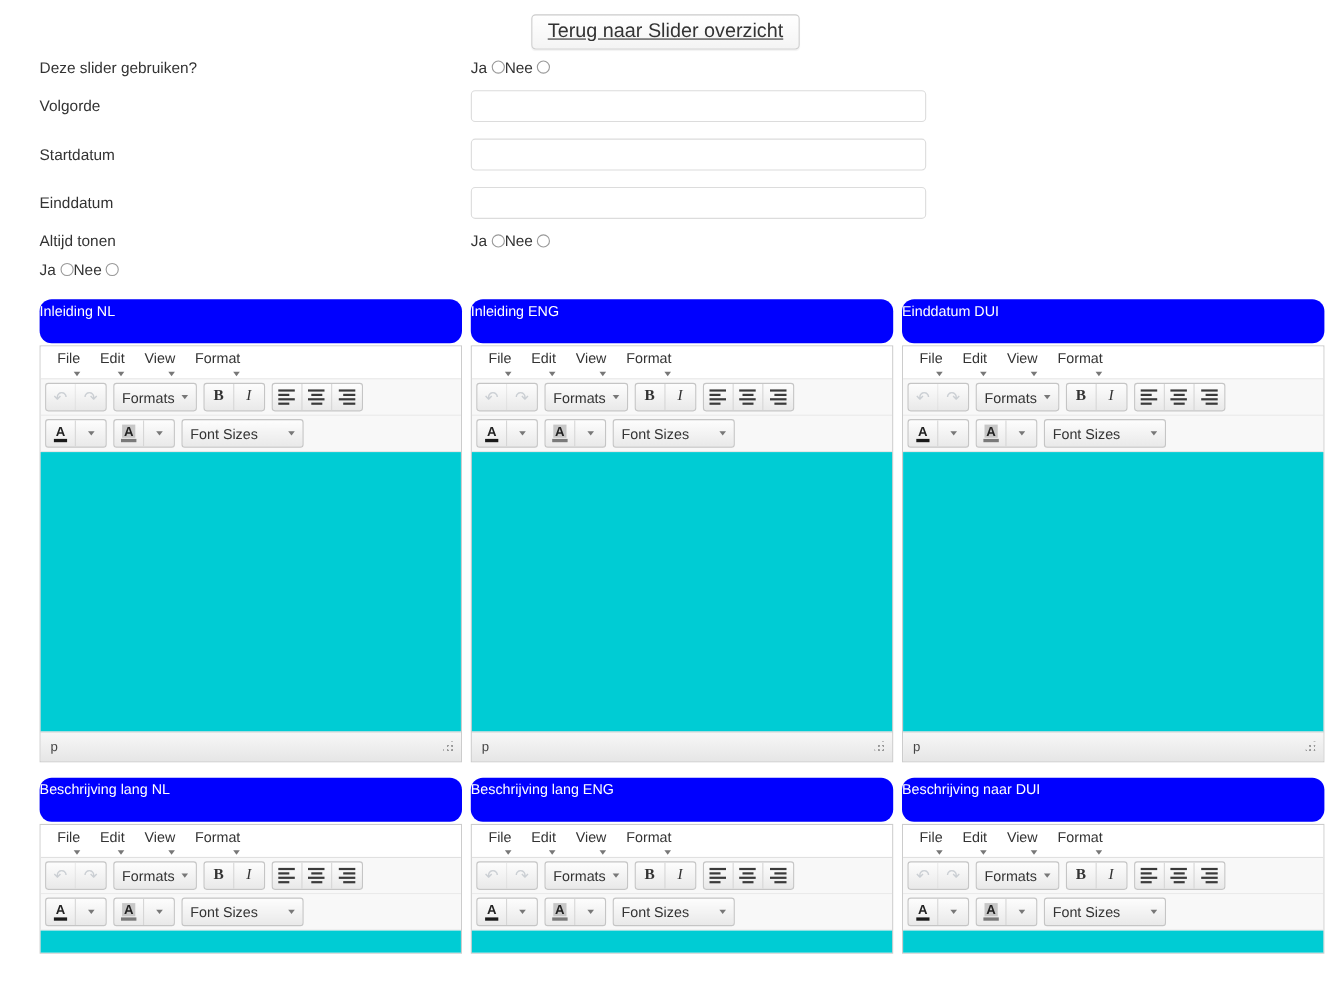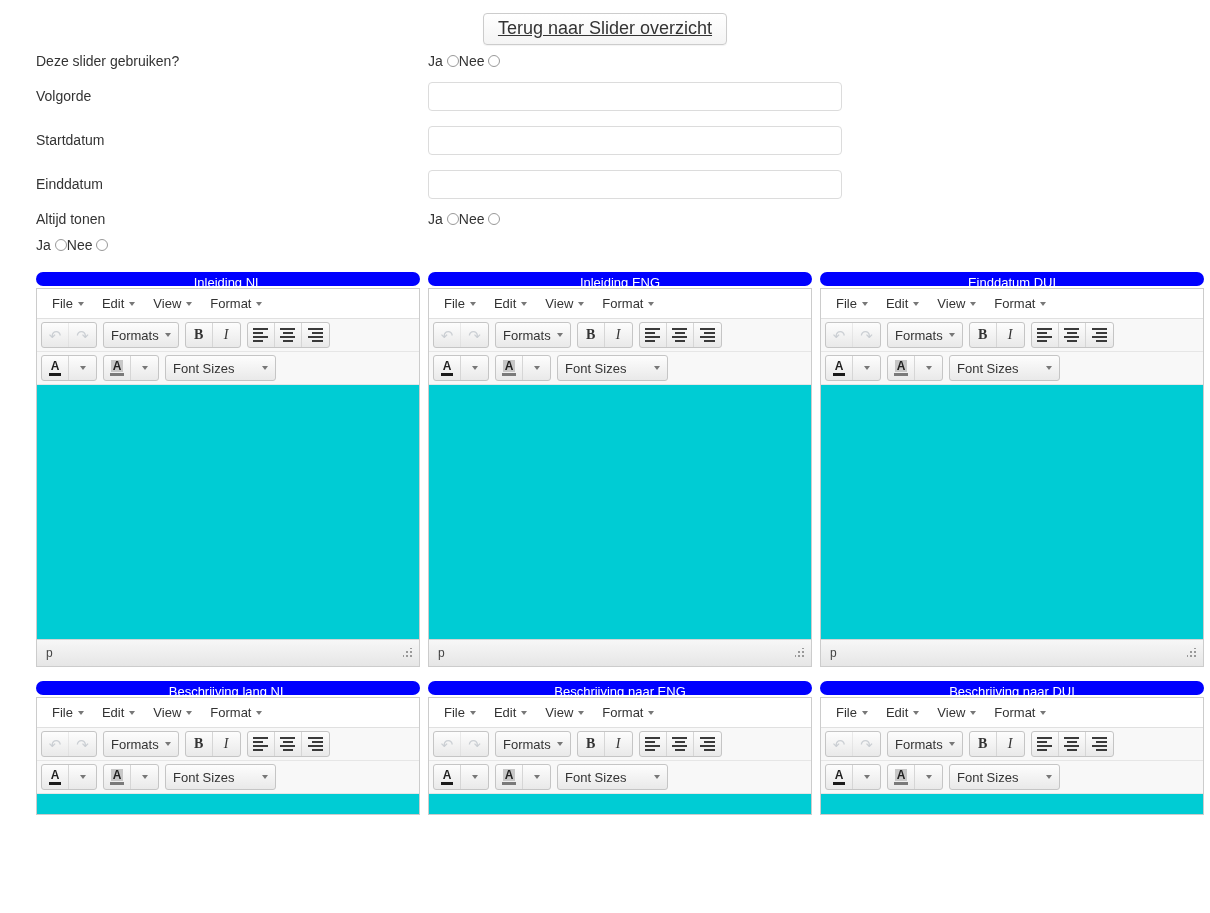--- a/index.html
+++ b/index.html
@@ -83,24 +83,24 @@
     display: flex;
     gap: 8px;
     padding: 0 6px 0 36px;
     margin-top: 14px;
   }
   .editor-col { flex: 1 1 0; min-width: 0; }
 
   .ed-title {
     background: #0000ff;
     color: #ffffff;
-    text-align: center;
+    text-align: left;
     font-size: 13px;
     line-height: 22px;
-    height: 14px;
+    height: 40px;
     border-radius: 11px;
     margin-bottom: 2px;
     overflow: hidden;
     white-space: nowrap;
   }
 
   .mce {
     border: 1px solid #cccccc;
     background: #ffffff;
   }
@@ -112,23 +112,24 @@
     border-bottom: 1px solid #e0e0e0;
     background: #ffffff;
     padding-left: 6px;
   }
   .mce-menuitem {
     font-size: 13px;
     color: #333333;
     padding: 2px 9px;
     cursor: pointer;
     display: flex;
-    align-items: center;
+    align-items: flex-end;
     gap: 5px;
     border-radius: 3px;
+    flex-direction: column;
   }
   .caret {
     width: 0; height: 0;
     border-left: 3.5px solid transparent;
     border-right: 3.5px solid transparent;
     border-top: 4px solid #777777;
     display: inline-block;
   }
 
   .mce-toolbar {
@@ -719,21 +720,21 @@
               <span>Font Sizes</span>
               <i class="caret" style="margin-left:22px"></i>
             </div>
         </div>
       </div>
       <div class="mce-body short"></div>
     </div>
   </div>
 
   <div class="editor-col">
-    <div class="ed-title">Beschrijving naar ENG</div>
+    <div class="ed-title">Beschrijving lang ENG</div>
     <div class="mce">
       <div class="mce-menubar">
         <div class="mce-menuitem">
             <span>File</span>
             <i class="caret"></i>
           </div>
         <div class="mce-menuitem">
             <span>Edit</span>
             <i class="caret"></i>
           </div>

